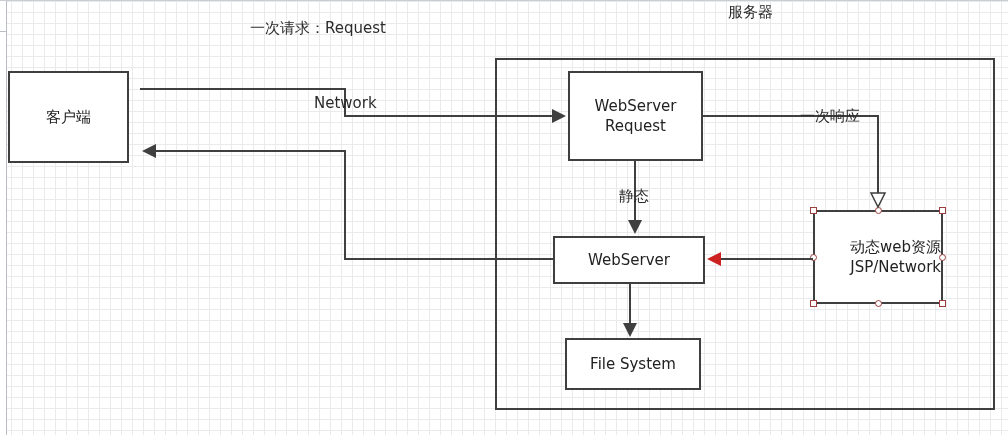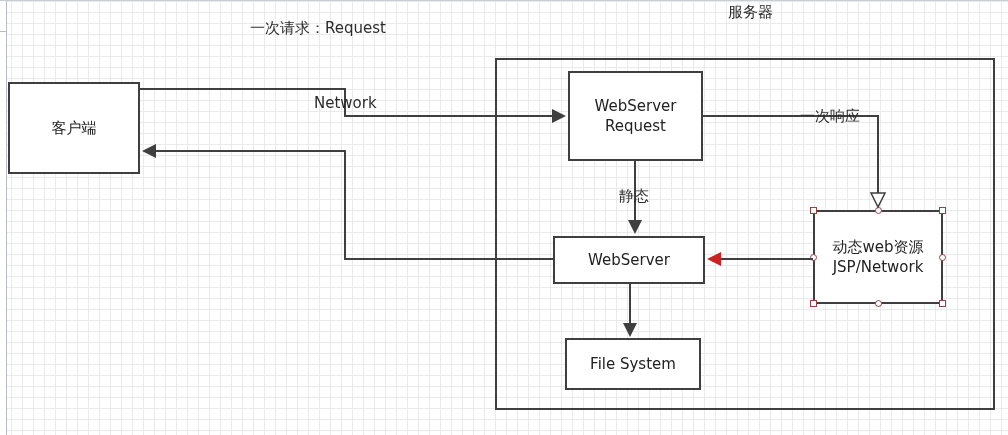--- a/index.html
+++ b/index.html
@@ -92,38 +92,38 @@
 
   <div class="float-label" style="left:314px; top:93px;">Network</div>
 
 
   <div class="float-label" style="left:619px; top:186px;">静态</div>
 
   <div class="float-label" style="left:800px; top:106px;">一次响应</div>
 
   <div class="container-shape" style="left:495px; top:57px; width:500px; height:352px;"></div>
 
-  <div class="shape" style="left:8px; top:81px; width:132px; height:92px;">
+  <div class="shape" style="left:8px; top:70px; width:121px; height:92px;">
     <span>客户端</span>
   </div>
 
   <div class="shape" style="left:568px; top:70px; width:135px; height:90px;">
     <span>WebServer</span>
     <span>Request</span>
   </div>
 
   <div class="shape" style="left:553px; top:235px; width:152px; height:48px;">
     <span>WebServer</span>
   </div>
 
   <div class="shape" style="left:565px; top:337px; width:136px; height:52px;">
     <span>File System</span>
   </div>
 
-  <div class="shape" style="left:813px; top:209px; width:130px; height:94px; overflow:visible;">
+  <div class="shape" style="left:813px; top:209px; width:130px; height:94px; overflow:visible;align-items:flex-end;">
     <span>动态web资源</span>
     <span>JSP/Network</span>
 
     <div class="handle sq" style="left:-5px;  top:-5px;"></div>
     <div class="handle ci" style="left:60px;  top:-5px;"></div>
     <div class="handle sq" style="left:124px; top:-5px;"></div>
     <div class="handle ci" style="left:-5px;  top:42px;"></div>
     <div class="handle ci" style="left:124px; top:42px;"></div>
     <div class="handle sq" style="left:-5px;  top:88px;"></div>
     <div class="handle ci" style="left:60px;  top:88px;"></div>

